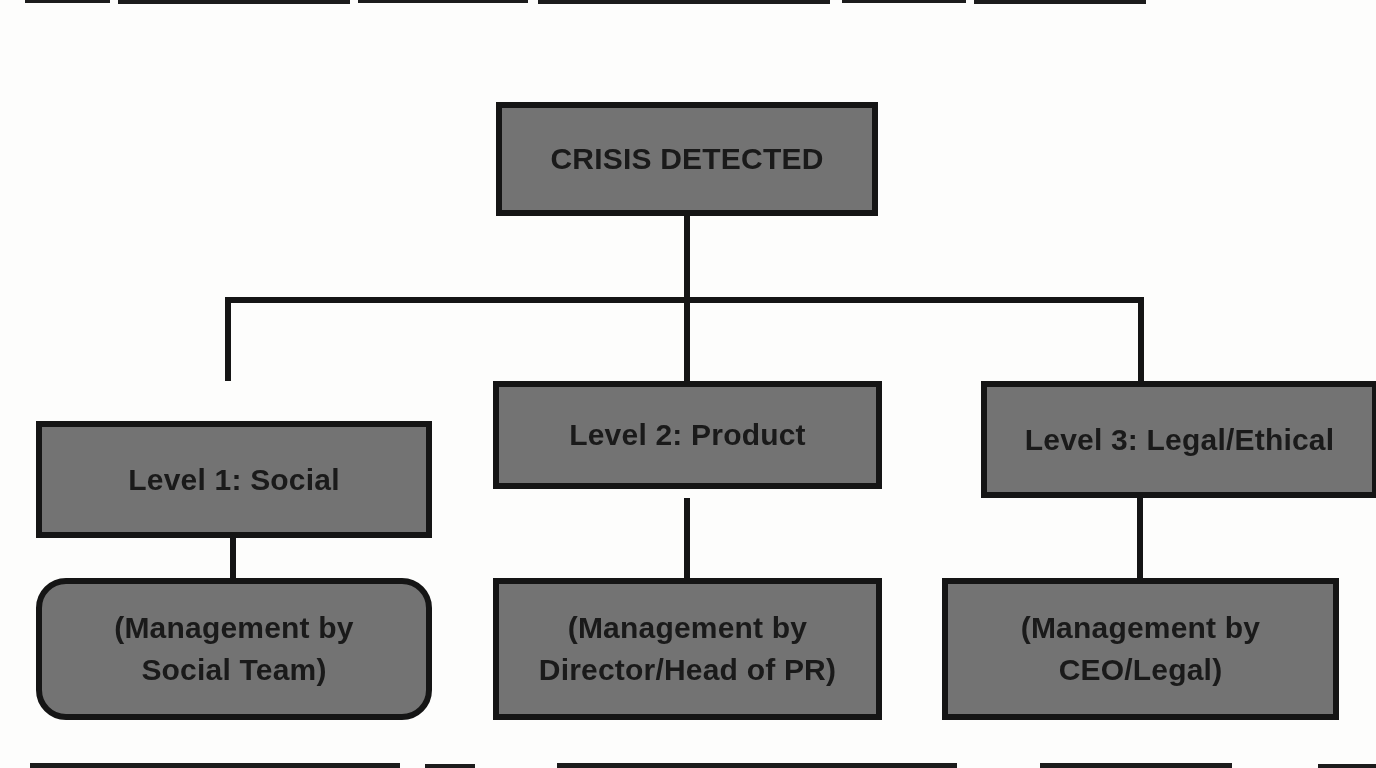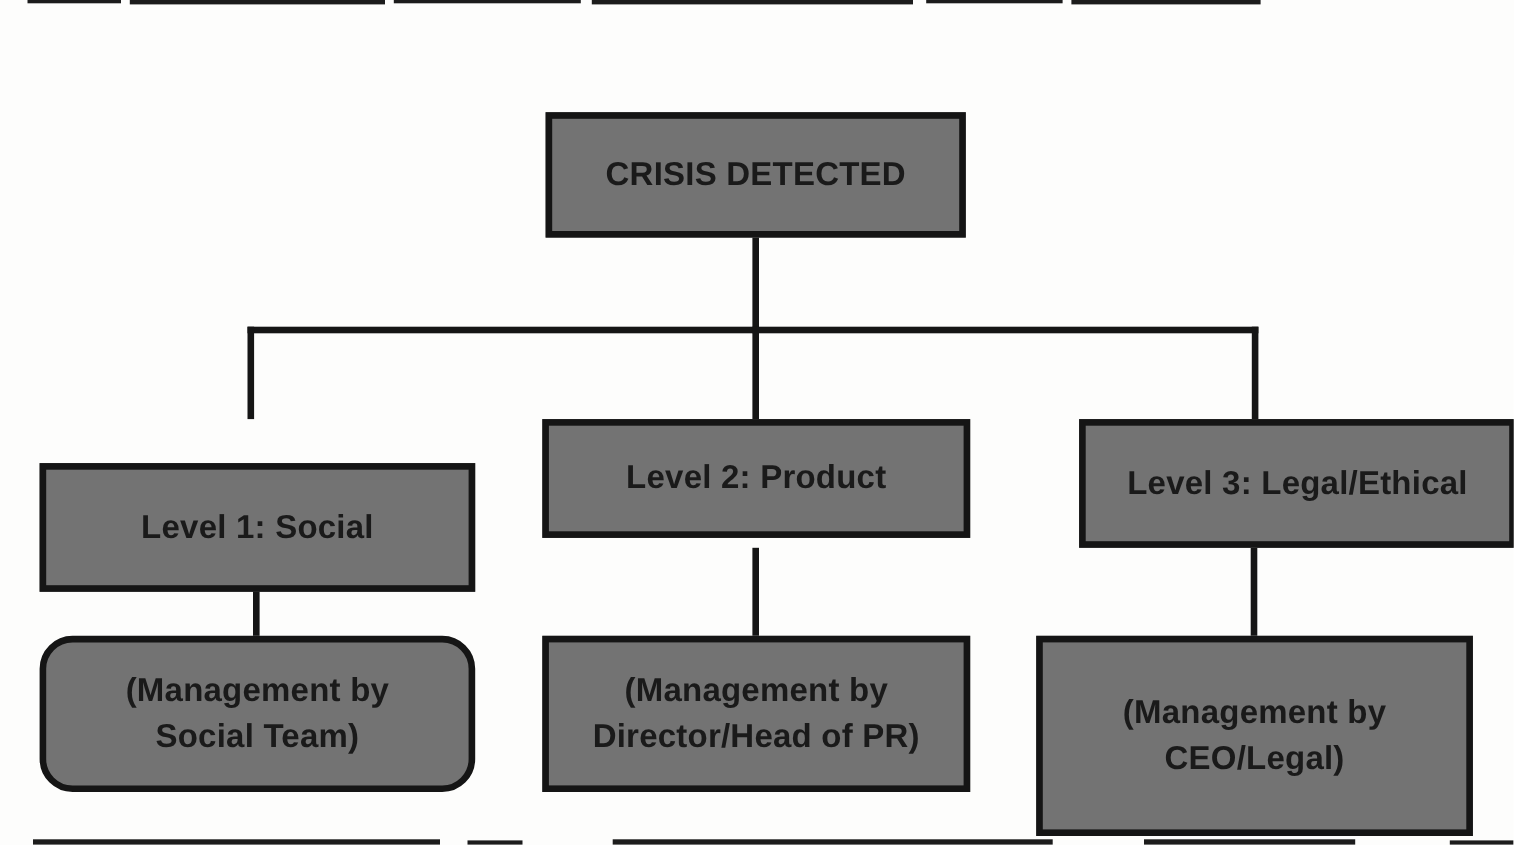--- a/index.html
+++ b/index.html
@@ -32,21 +32,21 @@
     font-weight: bold;
   }
   .box-root   { left: 496px; top: 102px; width: 382px; height: 114px; }
 
   .box-level-1 { left: 36px;  top: 381px; width: 396px; height: 117px; margin-top: 40px; }
   .box-level-2 { left: 493px; top: 381px; width: 389px; height: 108px; }
   .box-level-3 { left: 942px; top: 381px; width: 397px; height: 117px; margin-left: 39px; }
 
   .box-mgmt-1 { left: 36px;  top: 578px; width: 396px; height: 142px; padding: 0 30px; border-radius: 30px; }
   .box-mgmt-2 { left: 493px; top: 578px; width: 389px; height: 142px; padding: 0 10px; justify-content: center; }
-  .box-mgmt-3 { left: 942px; top: 578px; width: 397px; height: 182px; padding: 0 38px; }
+  .box-mgmt-3 { left: 942px; top: 578px; width: 397px; height: 142px; padding: 0 38px; }
 
   
   .line {
     position: absolute;
     background: #151515;
   }
   .line-root-stem   { left: 684px;  top: 216px; width: 6px;   height: 87px; }
   .line-horizontal  { left: 225px;  top: 297px; width: 919px; height: 6px;  }
   .line-branch-1    { left: 225px;  top: 297px; width: 6px;   height: 84px; }
   .line-branch-2    { left: 684px;  top: 297px; width: 6px;   height: 84px; }

